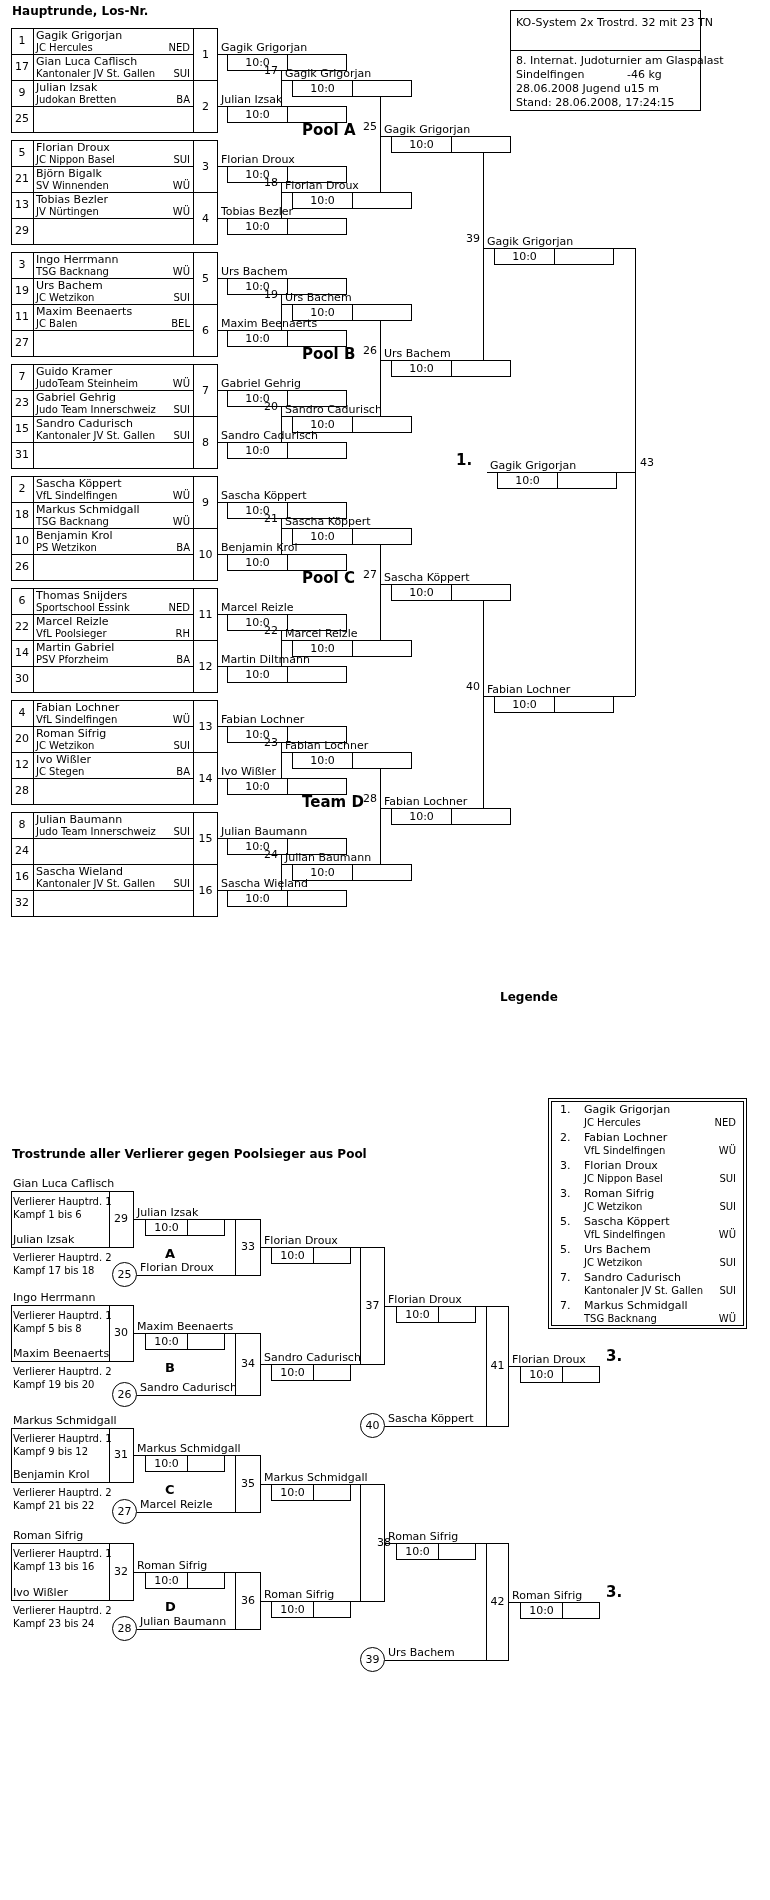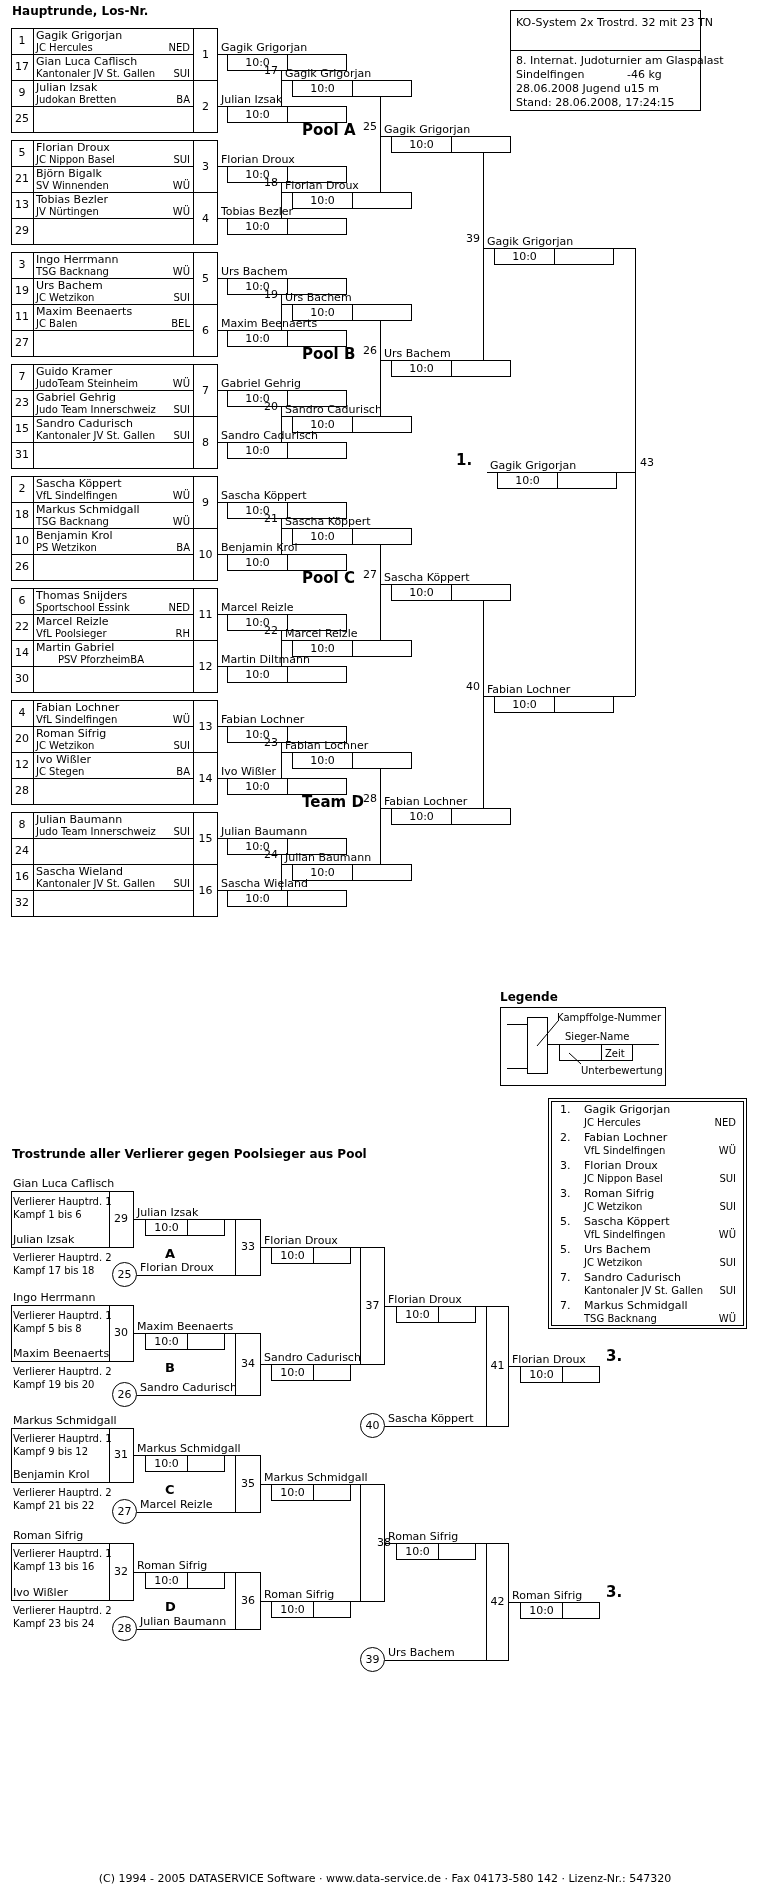--- a/index.html
+++ b/index.html
@@ -34,43 +34,24 @@
   <div class="wbox" style="left:510px;top:10px;width:191px;height:101px"></div>
   <div class="ln" style="left:510px;top:50px;width:191px;height:1px;z-index:2"></div>
   <div class="txt" style="left:516px;top:16px">KO-System 2x Trostrd. 32 mit 23 TN</div>
   <div class="txt" style="left:516px;top:54px">8. Internat. Judoturnier am Glaspalast</div>
   <div class="txt" style="left:516px;top:68px">Sindelfingen</div>
   <div class="txt" style="left:627px;top:68px">-46 kg</div>
   <div class="txt" style="left:516px;top:82px">28.06.2008   Jugend u15 m</div>
   <div class="txt" style="left:516px;top:96px">Stand: 28.06.2008, 17:24:15</div>
 
   <div class="txt heading" style="left:500px;top:991px">Legende</div>
-  <div class="wbox" style="left:500px;top:1007px;width:166px;height:79px">
-    <svg width="164" height="77" viewBox="0 0 164 77">
-      <g stroke="#000" stroke-width="1" fill="none">
-        <line x1="6" y1="16.5" x2="26" y2="16.5"></line>
-        <line x1="6" y1="60.5" x2="26" y2="60.5"></line>
-        <rect x="26.5" y="9.5" width="20" height="56"></rect>
-        <line x1="36" y1="38" x2="57" y2="13"></line>
-        <line x1="46" y1="36.5" x2="158" y2="36.5"></line>
-        <rect x="58.5" y="36.5" width="42" height="16"></rect>
-        <rect x="100.5" y="36.5" width="31" height="16"></rect>
-        <line x1="68" y1="45" x2="80" y2="56"></line>
-      </g>
-    </svg>
-    <div class="txt lg" style="left:56px;top:3px">Kampffolge-Nummer</div>
-    <div class="txt lg" style="left:64px;top:22px">Sieger-Name</div>
-    <div class="txt lg" style="left:104px;top:39px">Zeit</div>
-    <div class="txt lg" style="left:80px;top:56px">Unterbewertung</div>
-  </div>
 
   <div class="wbox" style="left:548px;top:1098px;width:199px;height:231px"></div>
   <div class="box" style="left:551px;top:1101px;width:193px;height:225px;z-index:2"></div>
 
-  <div class="txt" style="left:0;top:1872px;width:770px;text-align:center">(C) 1994 - 2005 DATASERVICE Software · www.data-service.de · Fax 04173-580 142 · Lizenz-Nr.: 547320</div>
 <div class="box" style="left: 11px; top: 28px; width: 207px; height: 105px;"></div>
     <div class="ln" style="left: 33px; top: 28px; width: 1px; height: 104px;"></div>
     <div class="ln" style="left: 193px; top: 28px; width: 1px; height: 104px;"></div>
     <div class="ln" style="left: 11px; top: 54px; width: 182px; height: 1px;"></div>
     <div class="ln" style="left: 11px; top: 80px; width: 207px; height: 1px;"></div>
     <div class="ln" style="left: 11px; top: 106px; width: 182px; height: 1px;"></div>
     <div class="box" style="left: 11px; top: 140px; width: 207px; height: 105px;"></div>
     <div class="ln" style="left: 33px; top: 140px; width: 1px; height: 104px;"></div>
     <div class="ln" style="left: 193px; top: 140px; width: 1px; height: 104px;"></div>
     <div class="ln" style="left: 11px; top: 166px; width: 182px; height: 1px;"></div>
@@ -239,21 +220,21 @@
       <span>NED</span>
     </div>
     <div class="txt ctr" style="left: 11px; top: 620px; width: 22px; height: 13px;">22</div>
     <div class="txt" style="left: 36px; top: 615px; width: 156px; height: 13px;">Marcel Reizle</div>
     <div class="clubline" style="left: 36px; top: 627px; width: 154px; height: 13px;">
       <span>VfL Poolsieger</span>
       <span>RH</span>
     </div>
     <div class="txt ctr" style="left: 11px; top: 646px; width: 22px; height: 13px;">14</div>
     <div class="txt" style="left: 36px; top: 641px; width: 156px; height: 13px;">Martin Gabriel</div>
-    <div class="clubline" style="left: 24px; top: 653px; width: 154px; height: 13px; justify-content: center;">
+    <div class="clubline" style="left: 36px; top: 653px; width: 154px; height: 13px;">
       <span>PSV Pforzheim</span>
       <span>BA</span>
     </div>
     <div class="txt ctr" style="left: 11px; top: 672px; width: 22px; height: 13px;">30</div>
     <div class="txt" style="left: 36px; top: 667px; width: 156px; height: 13px;"></div>
     <div class="clubline" style="left: 36px; top: 679px; width: 154px; height: 13px;">
       <span></span>
       <span></span>
     </div>
     <div class="txt ctr" style="left: 11px; top: 706px; width: 22px; height: 13px;">4</div>

